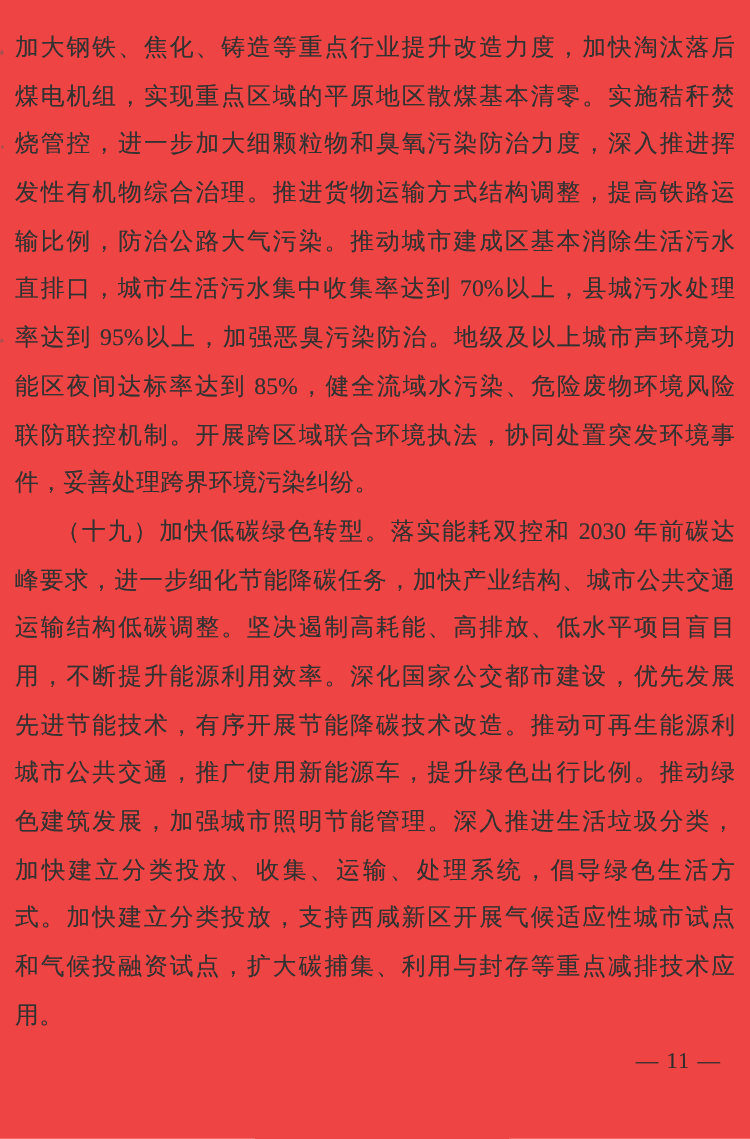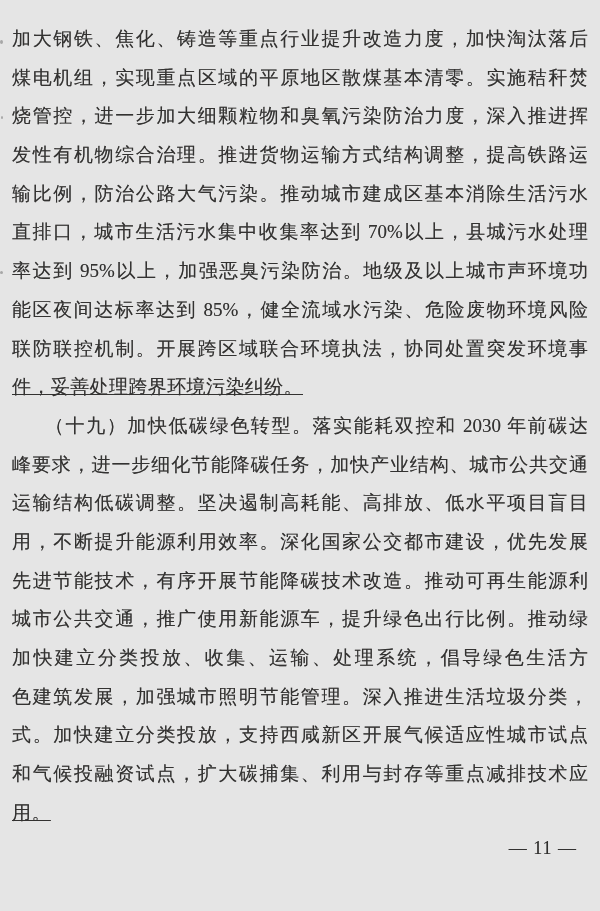--- a/index.html
+++ b/index.html
@@ -4,21 +4,21 @@
 <style>
   html, body { margin: 0; padding: 0; }
   body {
     width: 600px; height: 911px;
     font-family: "Liberation Serif", "DejaVu Serif", serif;
     background: #ffffff;
   }
   .page {
     position: relative;
     width: 600px; height: 911px;
-    background: #e5e5e5;
+    background: #ef4444;
     overflow: hidden;
   }
   .text-block {
     position: absolute;
     left: 12px;
     top: 20px;
     width: 576px;
   }
   .line {
     height: 38.7px;
@@ -29,21 +29,20 @@
     text-align-last: justify;
     text-shadow: 0 0 0.5px rgba(60,60,60,0.55);
     overflow: hidden;
     white-space: nowrap;
   }
   .line.indent { padding-left: 33px; }
   .line.para-last {
     text-align: right;
     text-align-last: left;
     letter-spacing: 0.4px;
-    text-decoration: underline;
   }
   .page-number {
     position: absolute;
     right: 23px;
     top: 838px;
     font-size: 18px;
     letter-spacing: 1px;
     color: #2f2e2d;
     text-shadow: 0 0 0.5px rgba(60,60,60,0.5);
   }
@@ -76,21 +75,21 @@
     <div class="line">能区夜间达标率达到 85%，健全流域水污染、危险废物环境风险</div>
     <div class="line">联防联控机制。开展跨区域联合环境执法，协同处置突发环境事</div>
     <div class="line para-last">件，妥善处理跨界环境污染纠纷。</div>
 
     <div class="line indent">（十九）加快低碳绿色转型。落实能耗双控和 2030 年前碳达</div>
     <div class="line">峰要求，进一步细化节能降碳任务，加快产业结构、城市公共交通</div>
     <div class="line">运输结构低碳调整。坚决遏制高耗能、高排放、低水平项目盲目</div>
     <div class="line">用，不断提升能源利用效率。深化国家公交都市建设，优先发展</div>
     <div class="line">先进节能技术，有序开展节能降碳技术改造。推动可再生能源利</div>
     <div class="line">城市公共交通，推广使用新能源车，提升绿色出行比例。推动绿</div>
+    <div class="line">色建筑发展，加强城市照明节能管理。深入推进生活垃圾分类，</div>
     <div class="line">加快建立分类投放、收集、运输、处理系统，倡导绿色生活方</div>
-    <div class="line">色建筑发展，加强城市照明节能管理。深入推进生活垃圾分类，</div>
     <div class="line">式。加快建立分类投放，支持西咸新区开展气候适应性城市试点</div>
     <div class="line">和气候投融资试点，扩大碳捕集、利用与封存等重点减排技术应</div>
     <div class="line para-last">用。</div>
   </div>
 
   <div class="page-number">— 11 —</div>
 </div>
 
 </body></html>

